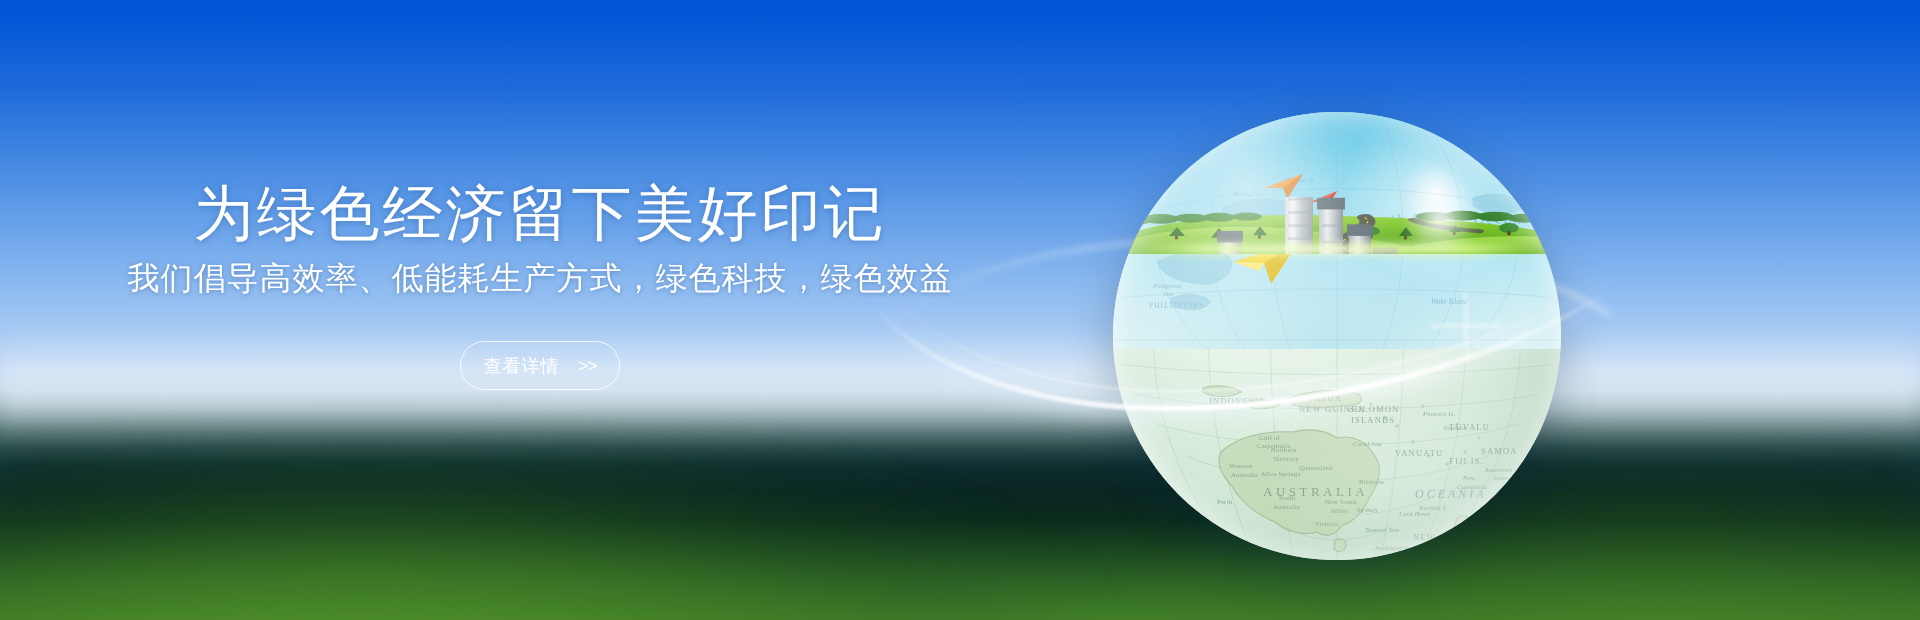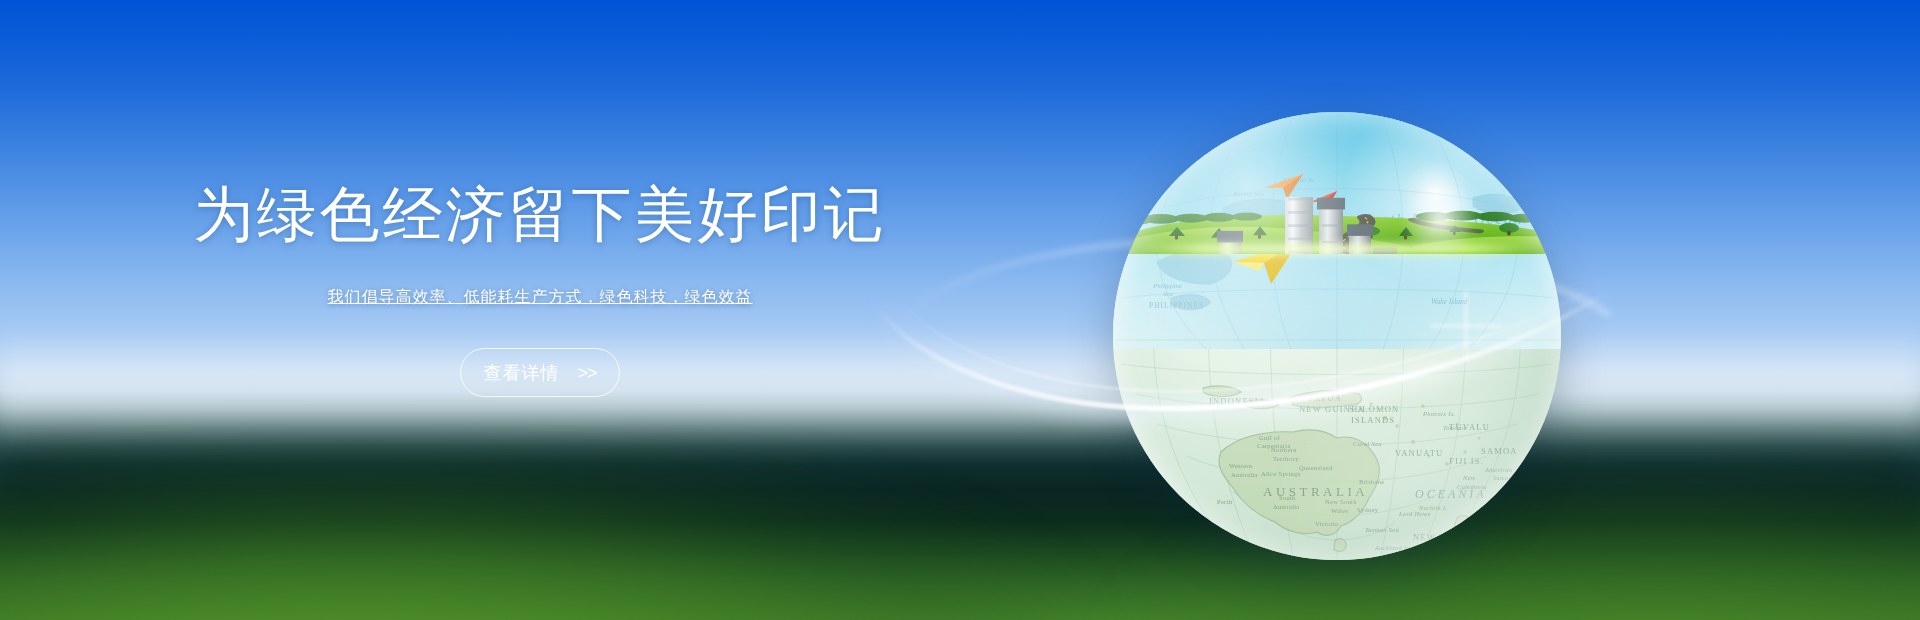--- a/index.html
+++ b/index.html
@@ -110,30 +110,30 @@
     z-index: 30;
   }
   .headline {
     font-size: 60px;
     line-height: 1.15;
     font-weight: 300;
     letter-spacing: 3px;
     color: #ffffff;
     text-shadow: 0 1px 6px rgba(20,60,120,0.35);
     white-space: nowrap;
+    font-family: Liberation Serif, serif;
   }
   .subhead {
-    margin-top: 38px;
-    font-size: 16px;
+    margin-top: 8px;
+    font-size: 32px;
     letter-spacing: 1px;
     font-weight: 400;
     color: #ffffff;
     text-shadow: 0 1px 5px rgba(20,60,120,0.40);
     white-space: nowrap;
-    text-decoration: underline;
   }
   .cta-wrap {
     margin-top: 40px;
     display: flex;
     justify-content: center;
   }
   .cta {
     display: inline-flex;
     align-items: center;
     justify-content: center;

